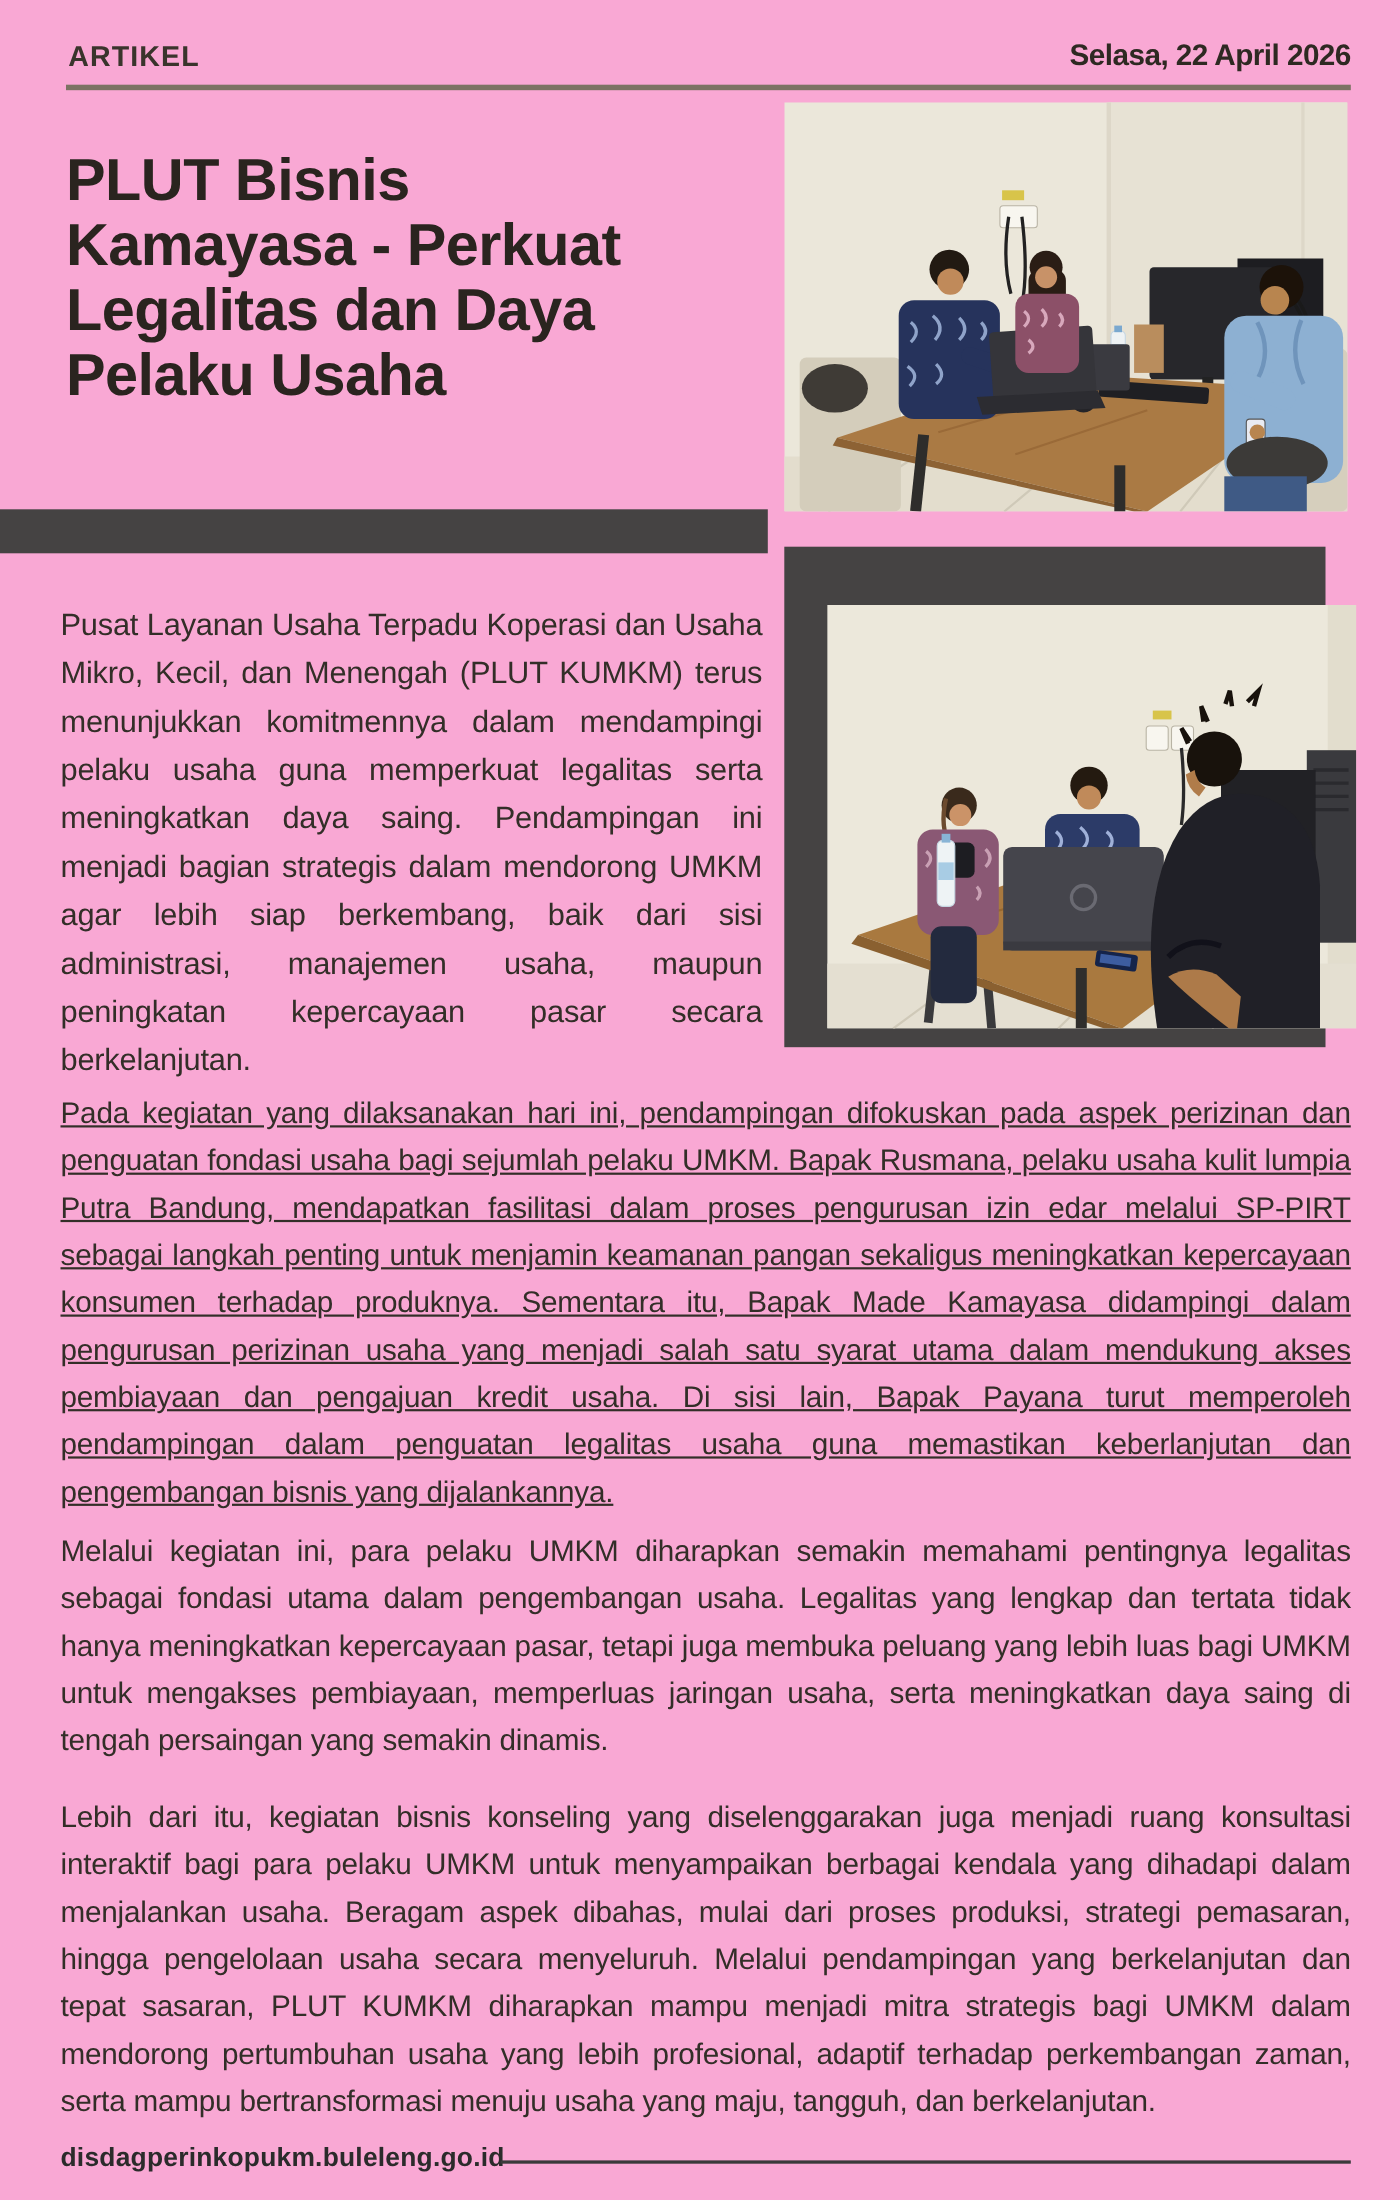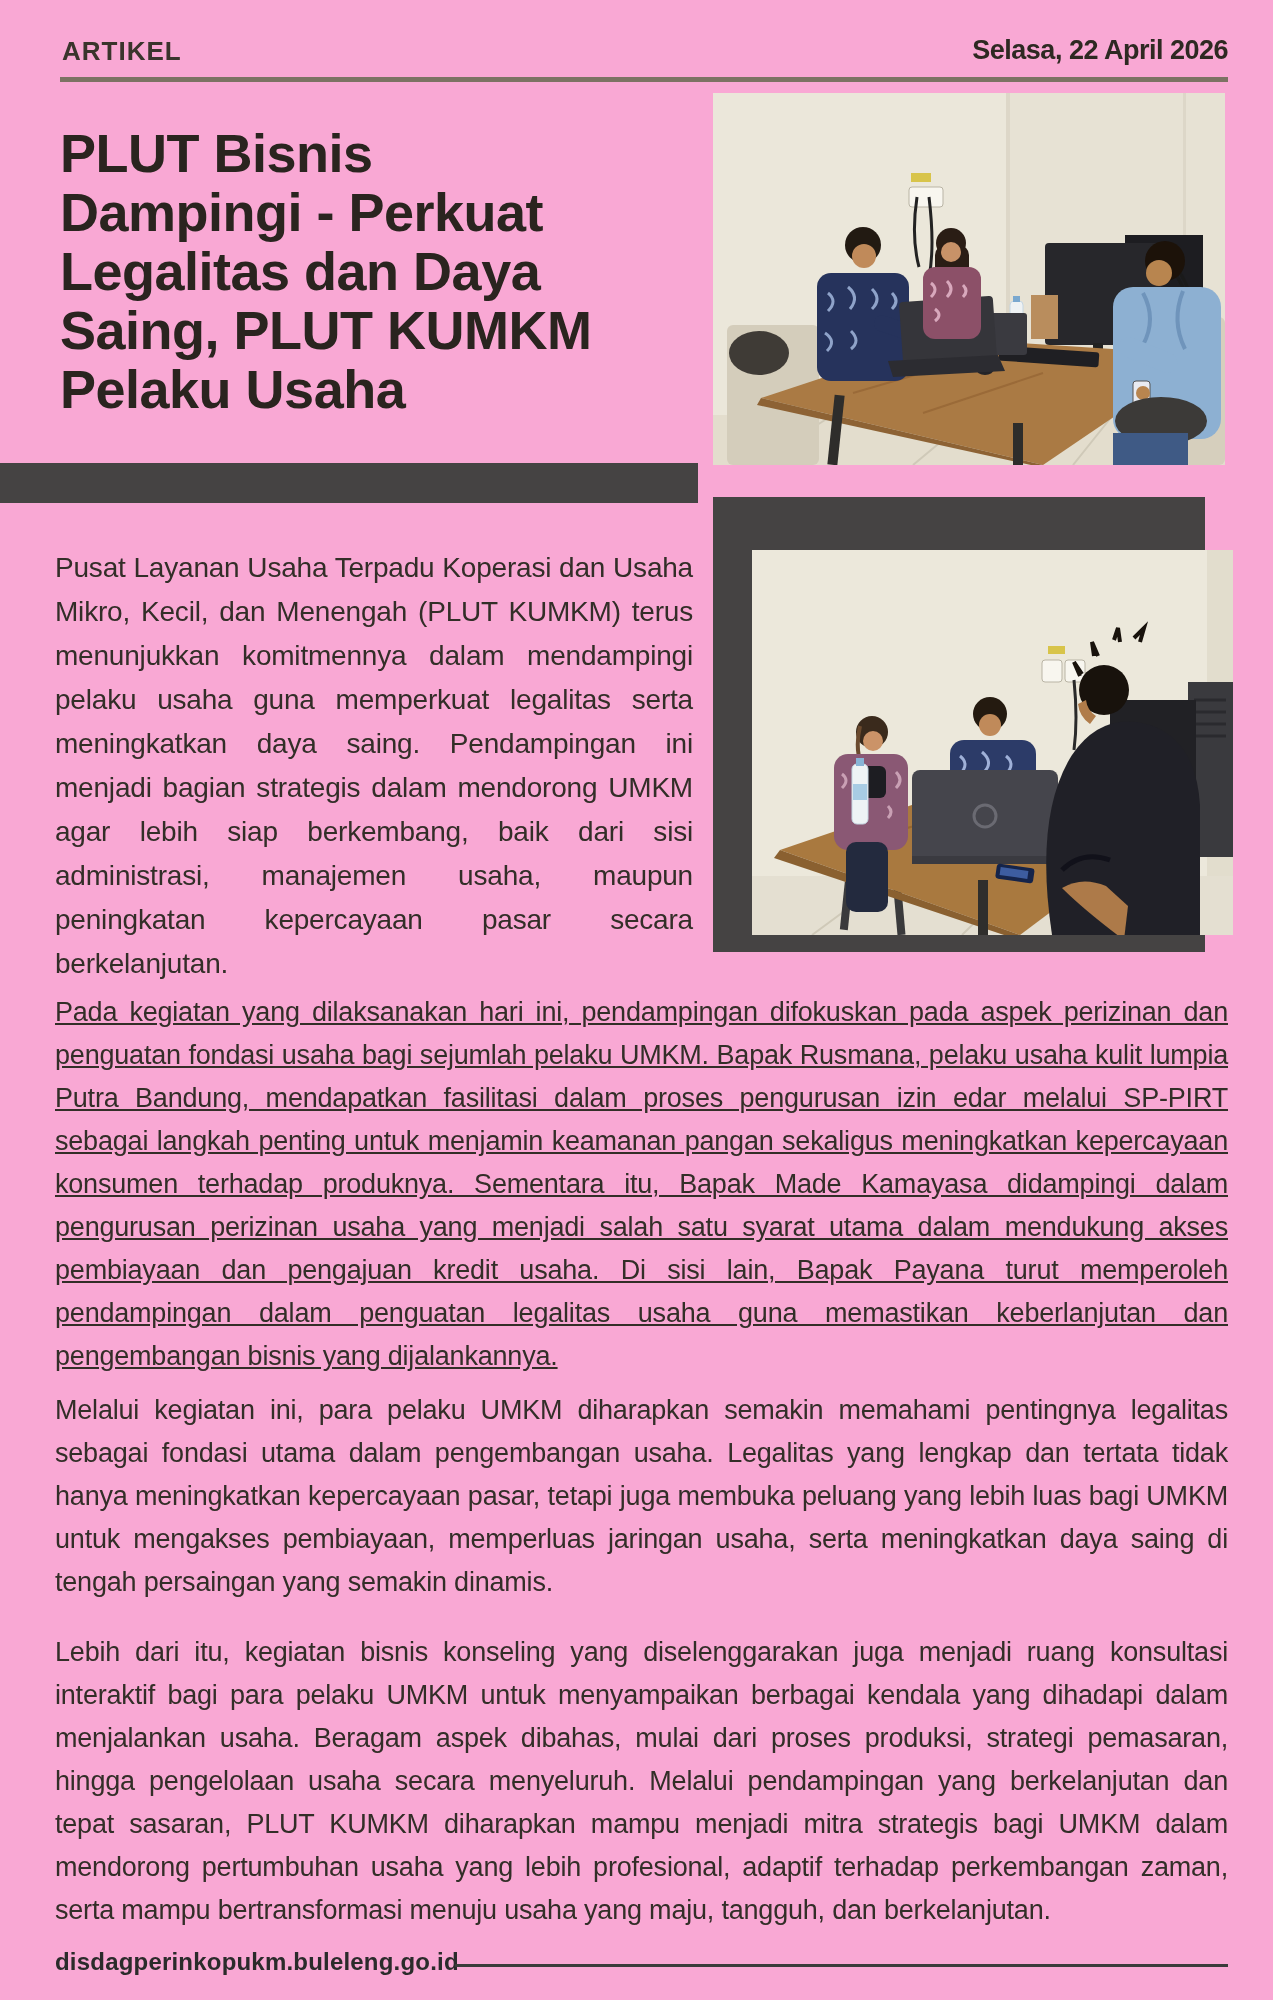--- a/index.html
+++ b/index.html
@@ -21,21 +21,21 @@
     position:absolute;right:45px;top:35px;
     font-size:27px;font-weight:bold;letter-spacing:-0.5px;
     color:#2e2922;
   }
   .hdr-rule{
     position:absolute;left:60px;top:77px;
     width:1168px;height:5px;background:#7c7263;
   }
   
   .headline{
-    position:absolute;left:60px;top:88px;width:645px;
+    position:absolute;left:60px;top:99px;width:645px;
     font-size:54px;line-height:59px;font-weight:bold;
     color:#2a241f;letter-spacing:-0.5px;
   }
   
   .bar-left{
     position:absolute;left:0;top:463px;width:698px;height:40px;
     background:#454343;
   }
   .shadow-right{
     position:absolute;left:713px;top:497px;width:492px;height:455px;
@@ -70,23 +70,22 @@
 <body>
 
 <div class="page">
 
   <div class="hdr-label">ARTIKEL</div>
   <div class="hdr-date">Selasa, 22 April 2026</div>
   <div class="hdr-rule"></div>
 
   <h1 class="headline">
       <div>PLUT Bisnis</div>
-      <div>Dampingi - Perkuat</div>
+      <div>Kamayasa - Perkuat</div>
       <div>Legalitas dan Daya</div>
-      <div>Saing, PLUT KUMKM</div>
       <div>Pelaku Usaha</div>
     </h1>
 
   <div class="bar-left"></div>
   <div class="shadow-right"></div>
 
   <figure class="photo1" role="img" aria-label="Tiga orang di meja kayu: dua petugas dengan laptop dan seorang pelaku usaha berjaket denim memegang ponsel">
     <svg viewBox="0 0 512 372" preserveAspectRatio="none" aria-hidden="true">
 
       <rect x="0" y="0" width="512" height="372" fill="#ebe7da"></rect>

